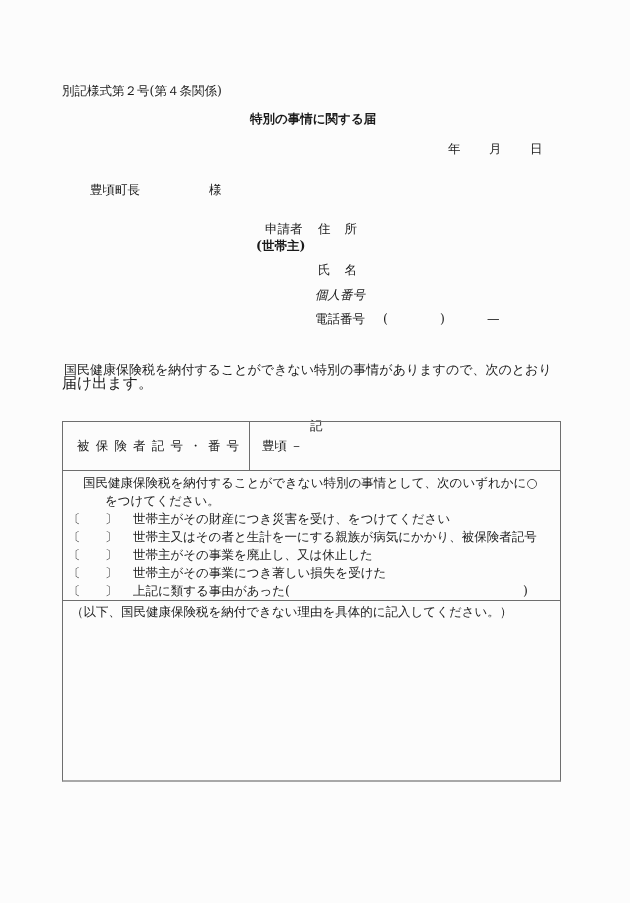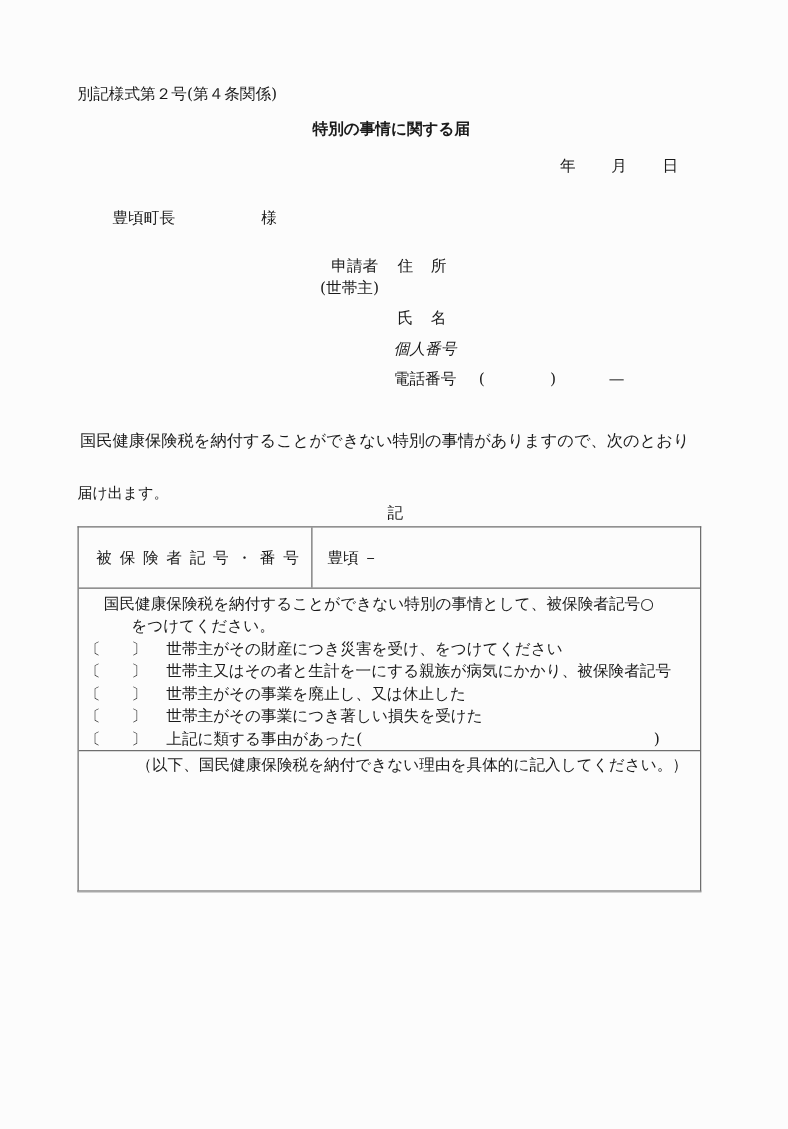--- a/index.html
+++ b/index.html
@@ -10,52 +10,52 @@
     body {
       width: 630px;
       height: 903px;
       position: relative;
       overflow: hidden;
       font-family: "DejaVu Serif", "Liberation Serif", serif;
       color: #1a1a1a;
       font-size: 12.5px;
       line-height: 1;
     }
-    .abs { position: absolute; white-space: nowrap; }
+    .abs { position: absolute; white-space: nowrap; margin-top: 16px; }
 
     .form-number { left: 62px; top: 69px; }
     .doc-title { left: 250px; top: 97px; font-weight: bold; }
     .date-line { top: 127px; }
     .date-year { left: 448px; }
     .date-month { left: 489px; }
     .date-day { left: 530px; }
 
     .addressee { left: 90px; top: 168px; }
     .addressee-suffix { left: 209px; top: 168px; }
 
     .applicant-label { left: 265px; top: 207px; }
-    .applicant-sub { left: 256px; top: 224px; }
+    .applicant-sub { left: 256px; top: 224px; font-weight: bold; }
     .addr-label { left: 318px; top: 207px; letter-spacing: 14px; }
     .name-label { left: 318px; top: 248px; letter-spacing: 14px; }
     .mynumber-label { left: 315px; top: 273px; font-style: italic; }
     .phone-label { left: 315px; top: 297px; }
     .phone-open { left: 383px; top: 297px; }
     .phone-close { left: 440px; top: 297px; }
     .phone-dash { left: 487px; top: 297px; }
 
     .intro-line1 { left: 64px; top: 347px; font-size: 13px; }
-    .intro-line2 { left: 62px; top: 388px; font-size: 12px; }
+    .intro-line2 { left: 62px; top: 360px; font-size: 15px; }
     .ki-label { left: 310px; top: 404px; }
 
     .form-table {
       position: absolute;
       left: 62px;
       top: 421px;
       width: 499px;
-      height: 293px;
+      height: 361px;
       border: 1px solid #6e6e6e;
       border-bottom: 2px solid #a8a8a8;
       box-sizing: border-box;
     }
     .row-insured {
       position: absolute;
       left: 0; top: 0;
       width: 100%;
       height: 48px;
       border-bottom: 1px solid #6e6e6e;
@@ -103,21 +103,21 @@
     .bracket-close { position: absolute; left: 37px; }
     .reason-text { position: absolute; left: 65px; top: 0; }
     .reason-close-paren { position: absolute; left: 455px; top: 0; }
 
     .row-detail {
       position: absolute;
       left: 0; top: 178px;
       width: 100%;
       height: 225px;
     }
-    .detail-instruction { position: absolute; left: 8px; top: 6px; white-space: nowrap; margin-left: 38px; }
+    .detail-instruction { position: absolute; left: 8px; top: 6px; white-space: nowrap; }
     .detail-area {
       position: absolute;
       left: 4px; top: 26px;
       right: 4px; bottom: 4px;
     }
   </style>
 </head>
 <body>
 
 <div class="abs form-number">別記様式第２号(第４条関係)</div>
@@ -149,21 +149,21 @@
 <div class="abs ki-label">記</div>
 
 <div class="form-table">
   <div class="row-insured">
     <span class="insured-label">被保険者記号・番号</span>
     <span class="col-divider"></span>
     <span class="insured-value">豊頃 －</span>
   </div>
 
   <div class="row-reasons">
-    <div class="reason-intro1">国民健康保険税を納付することができない特別の事情として、被保険者記号○</div>
+    <div class="reason-intro1">国民健康保険税を納付することができない特別の事情として、次のいずれかに○</div>
     <div class="reason-intro2">をつけてください。</div>
 
     <div class="reason-item" style="top:43px;">
       <span class="checkbox-bracket">
         <span class="bracket-open">〔</span>
         <span class="bracket-close">〕</span>
       </span>
       <span class="reason-text">世帯主がその財産につき災害を受け、をつけてください</span>
     </div>
 

